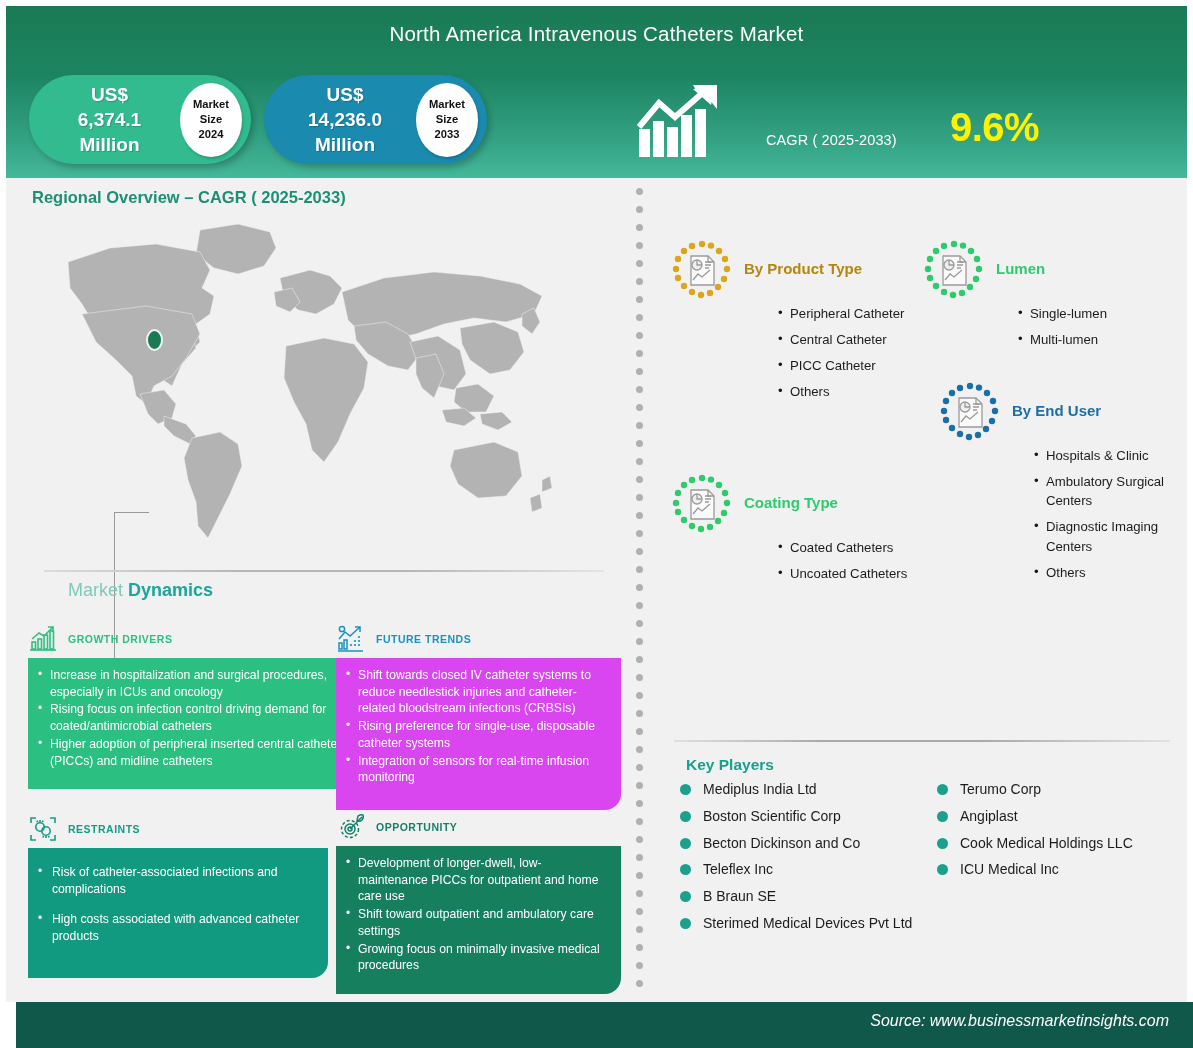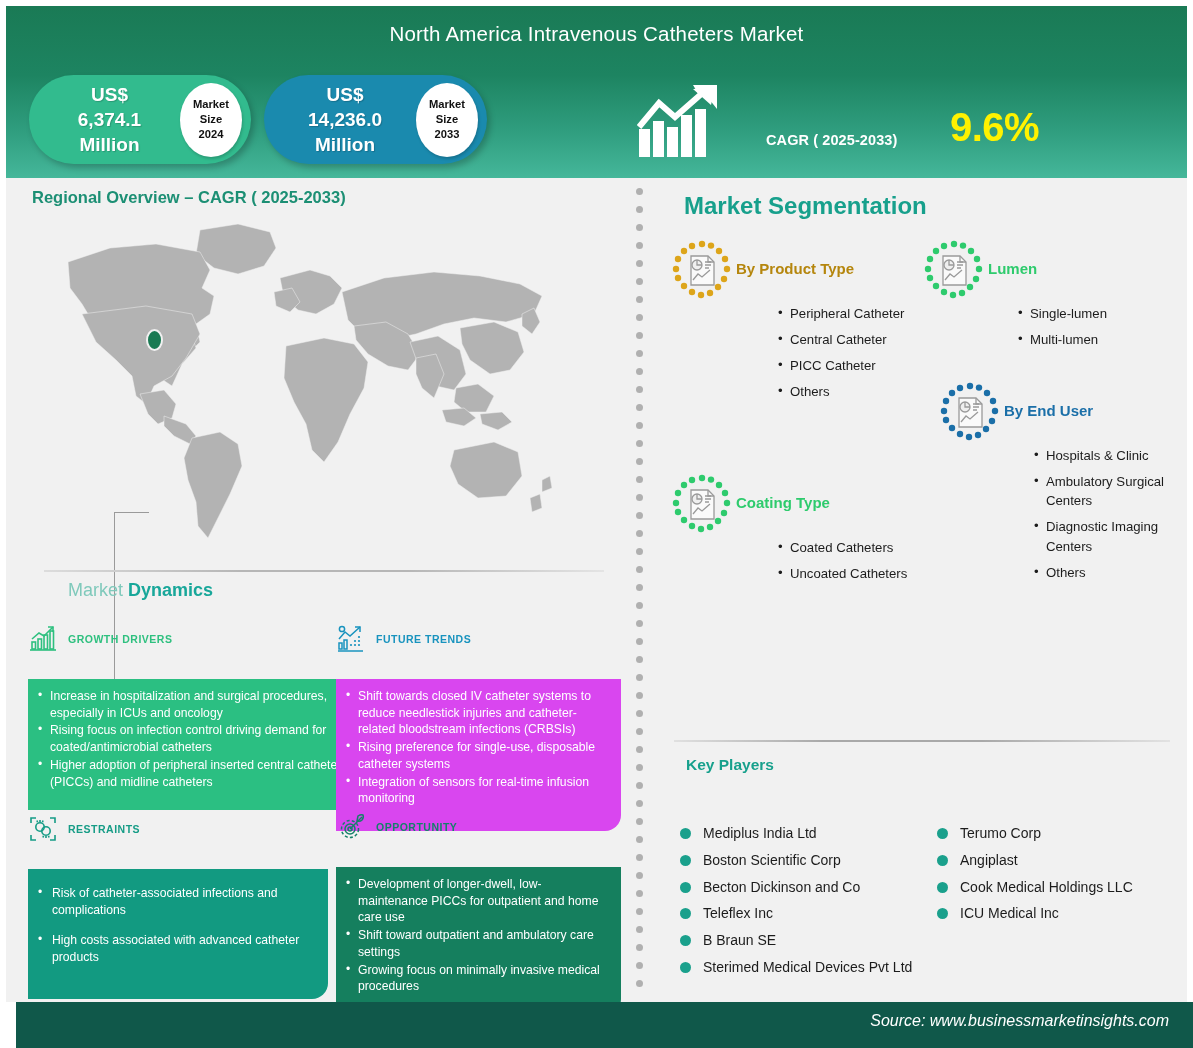--- a/index.html
+++ b/index.html
@@ -69,21 +69,21 @@
   .cagr-icon {
     position: absolute;
     left: 631px; top: 77px;
     width: 86px; height: 76px;
   }
   .cagr-label {
     position: absolute;
     left: 760px; top: 126px;
     color: #ffffff;
     font-size: 14.5px;
-    font-weight: bold;
+    font-weight: normal;
     letter-spacing: .1px;
   }
   .cagr-value {
     position: absolute;
     left: 944px; top: 99px;
     color: #fff200;
     font-size: 40px;
     font-weight: bold;
     letter-spacing: -.5px;
   }
@@ -162,21 +162,21 @@
     color: #7fc9bb;
     font-weight: 400;
   }
   .md-title b { color: #18a79a; font-weight: bold; }
 
   .dyn { position: absolute; }
   .dyn-head { display: flex; align-items: center; gap: 10px; height: 34px; }
   .dyn-head .ico { width: 30px; height: 30px; flex: 0 0 auto; }
   .dyn-head .lbl { font-size: 10.5px; font-weight: bold; letter-spacing: .5px; }
   .dyn-box {
-    margin-top: 23px;
+    margin-top: 2px;
     border-radius: 0 0 16px 0;
     padding: 9px 12px 19px 10px;
     color: #ffffff;
   }
   .dyn-box ul { list-style: none; }
   .dyn-box li {
     font-size: 12.2px;
     line-height: 1.37;
     padding-left: 12px;
     position: relative;
@@ -223,21 +223,21 @@
   .right-col { position: absolute; left: 646px; top: 0; width: 535px; height: 824px; }
   .seg-title {
     position: absolute;
     left: 32px; top: 14px;
     color: #17a08c;
     font-size: 24px;
     font-weight: bold;
   }
 
   .seg { position: absolute; }
-  .seg-head { display: flex; align-items: flex-start; gap: 4px; }
+  .seg-head { display: flex; align-items: flex-start; gap: 12px; }
   .dotring { width: 60px; height: 60px; flex: 0 0 auto; }
   .seg-name { font-size: 15px; font-weight: bold; padding-top: 20px; white-space: nowrap; }
   .seg-list { list-style: none; }
   .seg-list li {
     font-size: 13.2px;
     color: #1c1c1c;
     line-height: 1.45;
     position: relative;
     padding-left: 14px;
     margin-bottom: 7px;
@@ -276,21 +276,21 @@
     font-size: 15.5px;
     font-weight: bold;
   }
   .kp-cols {
     position: absolute;
     left: 28px; top: 602px; width: 500px;
     display: flex;
     gap: 14px;
   }
   .kp-col { width: 250px; }
-  .kp-col ul { list-style: none; margin-top: 44px; }
+  .kp-col ul { list-style: none; }
   .kp-col li {
     display: flex;
     align-items: flex-start;
     gap: 12px;
     font-size: 14px;
     color: #1c1c1c;
     line-height: 1.34;
     margin-bottom: 8px;
   }
   .kp-dot {
@@ -567,21 +567,20 @@
         <i></i>
         <i></i>
         <i></i>
         <i></i>
         <i></i>
         <i></i>
         <i></i>
       </div>
 
     <div class="right-col">
-      <div class="seg-title">Market Segmentation</div>
 
       <div class="seg" id="seg-product">
         <div class="seg-head">
           <span class="dotring">
             <svg viewBox="0 0 60 60">
               <g fill="#dda51a">
                 <circle cx="30" cy="4" r="3.2"></circle>
                   <circle cx="39" cy="5.6" r="3.2"></circle>
                   <circle cx="47" cy="11" r="3.2"></circle>
                 <circle cx="53" cy="19" r="3.2"></circle>

